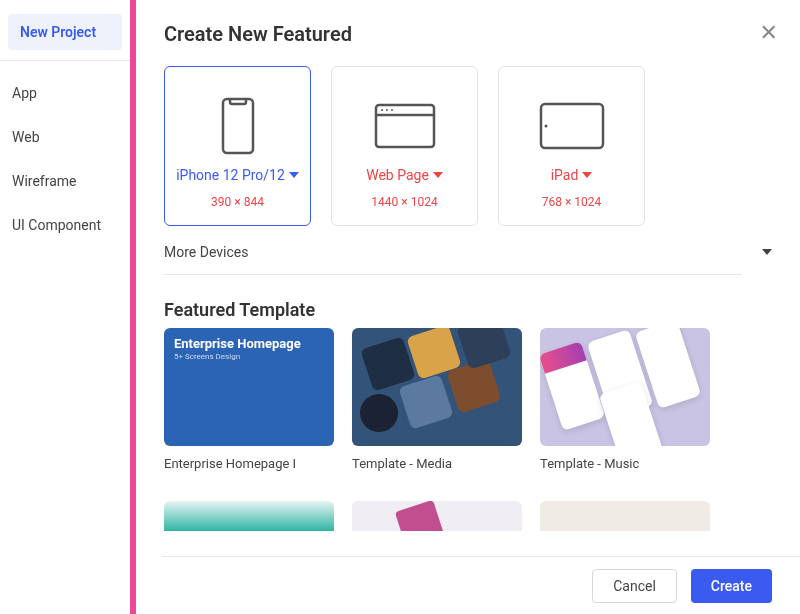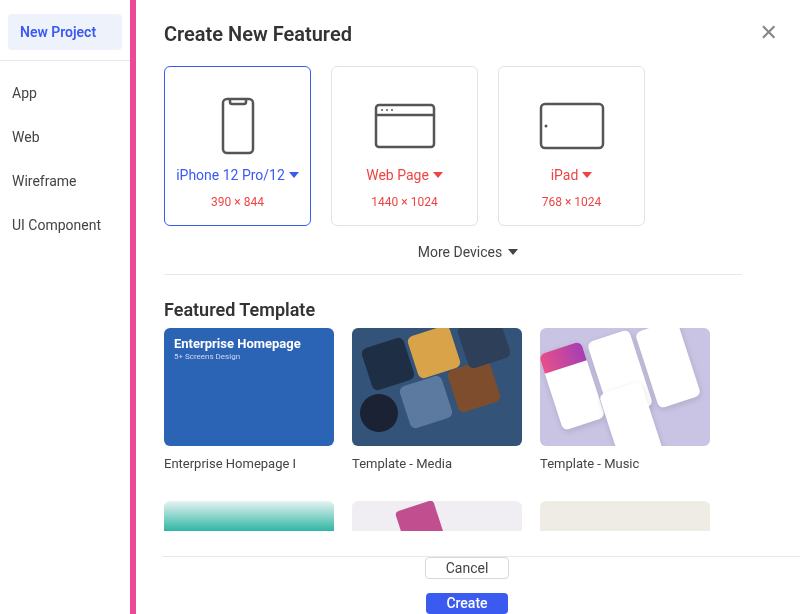--- a/index.html
+++ b/index.html
@@ -80,21 +80,21 @@
     width:0; height:0;
     border-left:5px solid transparent;
     border-right:5px solid transparent;
     border-top:6px solid currentColor;
     display:inline-block;
   }
   .more-devices {
     text-align:center;
     font-size:14px; color:#444;
     margin: 18px 0 14px 0;
-    display:flex; align-items:center; justify-content:center; gap:6px;
+    display:flex; align-items:center; justify-content:space-between; gap:6px;
     cursor:pointer;
   }
   .divider { height:1px; background:#e8e8e8; margin-bottom: 24px; margin-right: 30px; }
   .section-title { font-size:18px; font-weight:600; color:#333; margin-bottom:8px; }
   .template-row { display:flex; gap:18px; }
   .template-card { width: 170px; cursor:pointer; }
   .template-thumb {
     width:170px; height:118px; border-radius:6px;
     position:relative; overflow:hidden;
   }
@@ -115,21 +115,21 @@
   
   svg.stroke { fill:none; stroke:#555; stroke-width:2.5; }
 
   
   .footer {
     position:absolute; left:162px; right:0; bottom:0;
     height:58px;
     border-top:1px solid #e8e8e8;
     background:#fff;
     display:flex; align-items:center; justify-content:flex-end;
-    gap:14px; padding-right:28px;flex-direction:column;
+    gap:14px; padding-right:28px;
   }
   .btn {
     height:34px; padding:0 20px;
     border-radius:4px; font-size:14px;
     display:flex; align-items:center; cursor:pointer;
   }
   .btn-secondary { border:1px solid #d8d8d8; background:#fff; color:#444; }
   .btn-primary { border:none; background:#3b5af0; color:#fff; font-weight:500; }
 </style>
 </head>

